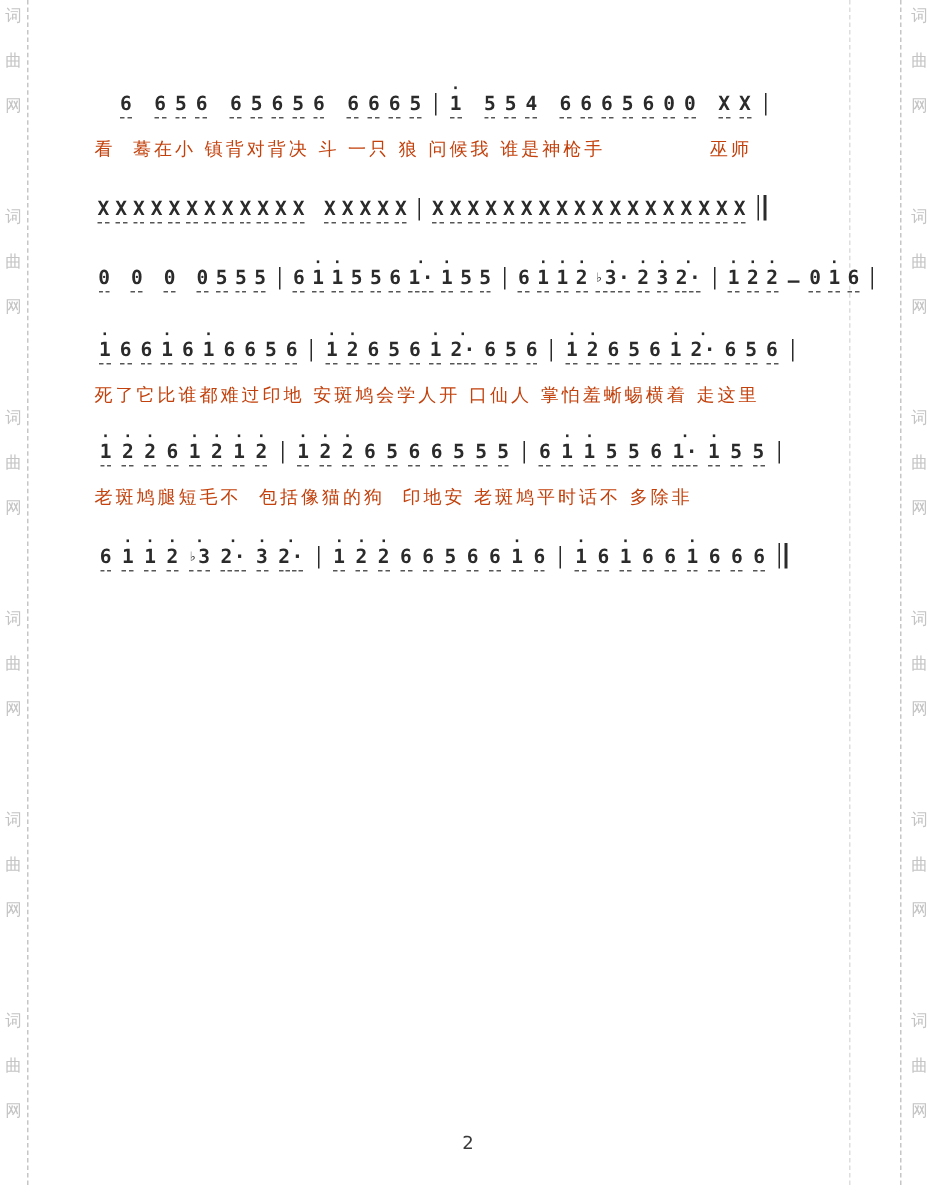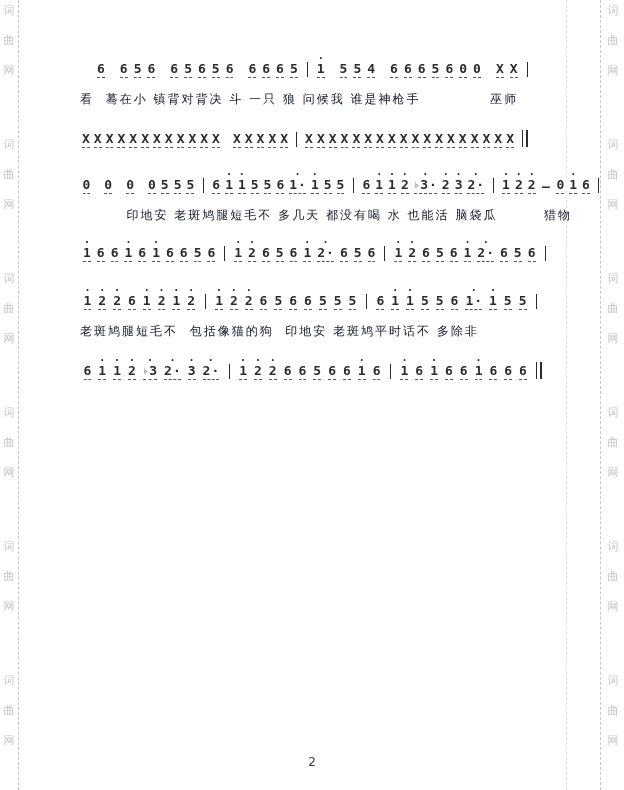--- a/index.html
+++ b/index.html
@@ -12,40 +12,40 @@
   .vline.l{left:18px;}
   .vline.r1{left:566px;border-left-color:#dedede;}
   .vline.r2{left:600px;}
   
   .wm-col{position:absolute;top:0;bottom:0;width:16px;display:flex;flex-direction:column;align-items:center;padding-top:4px;}
   .wm-col.left{left:1px;}
   .wm-col.right{left:605px;}
   .wm-group{display:flex;flex-direction:column;align-items:center;margin-bottom:44px;flex:none;}
   .wm-char{height:30px;font-size:11px;line-height:13px;color:#c4c4c4;flex:none;}
   
-  .score{position:absolute;left:80px;top:56px;width:492px;}
+  .score{position:absolute;left:63px;top:56px;width:492px;}
   .system{margin-bottom:17px;}
   .notes-row{height:25px;white-space:nowrap;font-family:"DejaVu Sans Mono",monospace;
              font-weight:bold;font-size:13px;color:#2b2b2b;padding-top:6px;}
   .sys-0 .notes-row{padding-left:14px;}
   .note{position:relative;display:inline-block;text-align:center;vertical-align:bottom;
         border-bottom:1px dashed #565656;padding:0 0 1px 0;line-height:14px;margin:0 3px;}
   .sys-1 .note{margin:0 2px;}
   .sys-2 .note{margin:0 2.5px;}
   .sys-4 .note,.sys-5 .note{margin:0 3.5px;}
   .hidot{position:absolute;top:-7px;left:0;right:0;font-size:10px;line-height:7px;text-align:center;}
   .flat{font-size:9px;vertical-align:top;margin-right:1px;}
   .aug{margin-left:1px;}
   .bar{display:inline-block;width:0;height:15px;border-left:1px solid #2b2b2b;
        margin:0 6px;vertical-align:-2px;}
   .bar.final{width:3px;border-left:1px solid #2b2b2b;border-right:2px solid #2b2b2b;height:17px;}
   .dashnote{display:inline-block;margin:0 4px;vertical-align:bottom;line-height:14px;}
   .gap{display:inline-block;width:9px;}
   .lyrics-row{white-space:pre;font-family:"DejaVu Serif",serif;font-size:12px;
-              letter-spacing:2px;color:#0f172a;margin-top:4px;line-height:16px;}
+              letter-spacing:2px;color:#c2410c;margin-top:4px;line-height:16px;}
   
   .page-num{position:absolute;left:0;right:0;top:755px;text-align:center;
             font-size:12px;color:#3a3a3a;font-family:"DejaVu Sans",sans-serif;}
 </style>
 </head>
 <body>
 
 <div class="page">
 
   <div class="vline l"></div>
@@ -120,24 +120,24 @@
   <div class="score" id="score">
       <div class="system sys-0">
         <div class="notes-row"><span class="note"><span class="num">6</span></span><span class="gap"></span><span class="note"><span class="num">6</span></span><span class="note"><span class="num">5</span></span><span class="note"><span class="num">6</span></span><span class="gap"></span><span class="note"><span class="num">6</span></span><span class="note"><span class="num">5</span></span><span class="note"><span class="num">6</span></span><span class="note"><span class="num">5</span></span><span class="note"><span class="num">6</span></span><span class="gap"></span><span class="note"><span class="num">6</span></span><span class="note"><span class="num">6</span></span><span class="note"><span class="num">6</span></span><span class="note"><span class="num">5</span></span><span class="bar"></span><span class="note"><span class="hidot">·</span><span class="num">1</span></span><span class="gap"></span><span class="note"><span class="num">5</span></span><span class="note"><span class="num">5</span></span><span class="note"><span class="num">4</span></span><span class="gap"></span><span class="note"><span class="num">6</span></span><span class="note"><span class="num">6</span></span><span class="note"><span class="num">6</span></span><span class="note"><span class="num">5</span></span><span class="note"><span class="num">6</span></span><span class="note"><span class="num">0</span></span><span class="note"><span class="num">0</span></span><span class="gap"></span><span class="note"><span class="num">X</span></span><span class="note"><span class="num">X</span></span><span class="bar"></span></div>
         <div class="lyrics-row">看  蓦在小 镇背对背决 斗 一只 狼 问候我 谁是神枪手            巫师</div>
       </div>
       <div class="system sys-1">
         <div class="notes-row"><span class="note"><span class="num">X</span></span><span class="note"><span class="num">X</span></span><span class="note"><span class="num">X</span></span><span class="note"><span class="num">X</span></span><span class="note"><span class="num">X</span></span><span class="note"><span class="num">X</span></span><span class="note"><span class="num">X</span></span><span class="note"><span class="num">X</span></span><span class="note"><span class="num">X</span></span><span class="note"><span class="num">X</span></span><span class="note"><span class="num">X</span></span><span class="note"><span class="num">X</span></span><span class="gap"></span><span class="note"><span class="num">X</span></span><span class="note"><span class="num">X</span></span><span class="note"><span class="num">X</span></span><span class="note"><span class="num">X</span></span><span class="note"><span class="num">X</span></span><span class="bar"></span><span class="note"><span class="num">X</span></span><span class="note"><span class="num">X</span></span><span class="note"><span class="num">X</span></span><span class="note"><span class="num">X</span></span><span class="note"><span class="num">X</span></span><span class="note"><span class="num">X</span></span><span class="note"><span class="num">X</span></span><span class="note"><span class="num">X</span></span><span class="note"><span class="num">X</span></span><span class="note"><span class="num">X</span></span><span class="note"><span class="num">X</span></span><span class="note"><span class="num">X</span></span><span class="note"><span class="num">X</span></span><span class="note"><span class="num">X</span></span><span class="note"><span class="num">X</span></span><span class="note"><span class="num">X</span></span><span class="note"><span class="num">X</span></span><span class="note"><span class="num">X</span></span><span class="bar final"></span></div>
       </div>
       <div class="system sys-2">
         <div class="notes-row"><span class="note"><span class="num">0</span></span><span class="gap"></span><span class="note"><span class="num">0</span></span><span class="gap"></span><span class="note"><span class="num">0</span></span><span class="gap"></span><span class="note"><span class="num">0</span></span><span class="note"><span class="num">5</span></span><span class="note"><span class="num">5</span></span><span class="note"><span class="num">5</span></span><span class="bar"></span><span class="note"><span class="num">6</span></span><span class="note"><span class="hidot">·</span><span class="num">1</span></span><span class="note"><span class="hidot">·</span><span class="num">1</span></span><span class="note"><span class="num">5</span></span><span class="note"><span class="num">5</span></span><span class="note"><span class="num">6</span></span><span class="note"><span class="hidot">·</span><span class="num">1</span><span class="aug">·</span></span><span class="note"><span class="hidot">·</span><span class="num">1</span></span><span class="note"><span class="num">5</span></span><span class="note"><span class="num">5</span></span><span class="bar"></span><span class="note"><span class="num">6</span></span><span class="note"><span class="hidot">·</span><span class="num">1</span></span><span class="note"><span class="hidot">·</span><span class="num">1</span></span><span class="note"><span class="hidot">·</span><span class="num">2</span></span><span class="note"><span class="hidot">·</span><span class="flat">♭</span><span class="num">3</span><span class="aug">·</span></span><span class="note"><span class="hidot">·</span><span class="num">2</span></span><span class="note"><span class="hidot">·</span><span class="num">3</span></span><span class="note"><span class="hidot">·</span><span class="num">2</span><span class="aug">·</span></span><span class="bar"></span><span class="note"><span class="hidot">·</span><span class="num">1</span></span><span class="note"><span class="hidot">·</span><span class="num">2</span></span><span class="note"><span class="hidot">·</span><span class="num">2</span></span><span class="dashnote">—</span><span class="note"><span class="num">0</span></span><span class="note"><span class="hidot">·</span><span class="num">1</span></span><span class="note"><span class="num">6</span></span><span class="bar"></span></div>
-        <div class="lyrics-row">        印地安 老斑鸠腿短毛不 多几天 都没有喝 水 也能活 脑袋瓜        猎物</div>
       </div>
       <div class="system sys-3">
         <div class="notes-row"><span class="note"><span class="hidot">·</span><span class="num">1</span></span><span class="note"><span class="num">6</span></span><span class="note"><span class="num">6</span></span><span class="note"><span class="hidot">·</span><span class="num">1</span></span><span class="note"><span class="num">6</span></span><span class="note"><span class="hidot">·</span><span class="num">1</span></span><span class="note"><span class="num">6</span></span><span class="note"><span class="num">6</span></span><span class="note"><span class="num">5</span></span><span class="note"><span class="num">6</span></span><span class="bar"></span><span class="note"><span class="hidot">·</span><span class="num">1</span></span><span class="note"><span class="hidot">·</span><span class="num">2</span></span><span class="note"><span class="num">6</span></span><span class="note"><span class="num">5</span></span><span class="note"><span class="num">6</span></span><span class="note"><span class="hidot">·</span><span class="num">1</span></span><span class="note"><span class="hidot">·</span><span class="num">2</span><span class="aug">·</span></span><span class="note"><span class="num">6</span></span><span class="note"><span class="num">5</span></span><span class="note"><span class="num">6</span></span><span class="bar"></span><span class="note"><span class="hidot">·</span><span class="num">1</span></span><span class="note"><span class="hidot">·</span><span class="num">2</span></span><span class="note"><span class="num">6</span></span><span class="note"><span class="num">5</span></span><span class="note"><span class="num">6</span></span><span class="note"><span class="hidot">·</span><span class="num">1</span></span><span class="note"><span class="hidot">·</span><span class="num">2</span><span class="aug">·</span></span><span class="note"><span class="num">6</span></span><span class="note"><span class="num">5</span></span><span class="note"><span class="num">6</span></span><span class="bar"></span></div>
+        <div class="lyrics-row">死了它比谁都难过印地 安斑鸠会学人开 口仙人 掌怕羞蜥蜴横着 走这里</div>
       </div>
       <div class="system sys-4">
         <div class="notes-row"><span class="note"><span class="hidot">·</span><span class="num">1</span></span><span class="note"><span class="hidot">·</span><span class="num">2</span></span><span class="note"><span class="hidot">·</span><span class="num">2</span></span><span class="note"><span class="num">6</span></span><span class="note"><span class="hidot">·</span><span class="num">1</span></span><span class="note"><span class="hidot">·</span><span class="num">2</span></span><span class="note"><span class="hidot">·</span><span class="num">1</span></span><span class="note"><span class="hidot">·</span><span class="num">2</span></span><span class="bar"></span><span class="note"><span class="hidot">·</span><span class="num">1</span></span><span class="note"><span class="hidot">·</span><span class="num">2</span></span><span class="note"><span class="hidot">·</span><span class="num">2</span></span><span class="note"><span class="num">6</span></span><span class="note"><span class="num">5</span></span><span class="note"><span class="num">6</span></span><span class="note"><span class="num">6</span></span><span class="note"><span class="num">5</span></span><span class="note"><span class="num">5</span></span><span class="note"><span class="num">5</span></span><span class="bar"></span><span class="note"><span class="num">6</span></span><span class="note"><span class="hidot">·</span><span class="num">1</span></span><span class="note"><span class="hidot">·</span><span class="num">1</span></span><span class="note"><span class="num">5</span></span><span class="note"><span class="num">5</span></span><span class="note"><span class="num">6</span></span><span class="note"><span class="hidot">·</span><span class="num">1</span><span class="aug">·</span></span><span class="note"><span class="hidot">·</span><span class="num">1</span></span><span class="note"><span class="num">5</span></span><span class="note"><span class="num">5</span></span><span class="bar"></span></div>
         <div class="lyrics-row">老斑鸠腿短毛不  包括像猫的狗  印地安 老斑鸠平时话不 多除非</div>
       </div>
       <div class="system sys-5">
         <div class="notes-row"><span class="note"><span class="num">6</span></span><span class="note"><span class="hidot">·</span><span class="num">1</span></span><span class="note"><span class="hidot">·</span><span class="num">1</span></span><span class="note"><span class="hidot">·</span><span class="num">2</span></span><span class="note"><span class="hidot">·</span><span class="flat">♭</span><span class="num">3</span></span><span class="note"><span class="hidot">·</span><span class="num">2</span><span class="aug">·</span></span><span class="note"><span class="hidot">·</span><span class="num">3</span></span><span class="note"><span class="hidot">·</span><span class="num">2</span><span class="aug">·</span></span><span class="bar"></span><span class="note"><span class="hidot">·</span><span class="num">1</span></span><span class="note"><span class="hidot">·</span><span class="num">2</span></span><span class="note"><span class="hidot">·</span><span class="num">2</span></span><span class="note"><span class="num">6</span></span><span class="note"><span class="num">6</span></span><span class="note"><span class="num">5</span></span><span class="note"><span class="num">6</span></span><span class="note"><span class="num">6</span></span><span class="note"><span class="hidot">·</span><span class="num">1</span></span><span class="note"><span class="num">6</span></span><span class="bar"></span><span class="note"><span class="hidot">·</span><span class="num">1</span></span><span class="note"><span class="num">6</span></span><span class="note"><span class="hidot">·</span><span class="num">1</span></span><span class="note"><span class="num">6</span></span><span class="note"><span class="num">6</span></span><span class="note"><span class="hidot">·</span><span class="num">1</span></span><span class="note"><span class="num">6</span></span><span class="note"><span class="num">6</span></span><span class="note"><span class="num">6</span></span><span class="bar final"></span></div>
       </div>
     </div>
 

